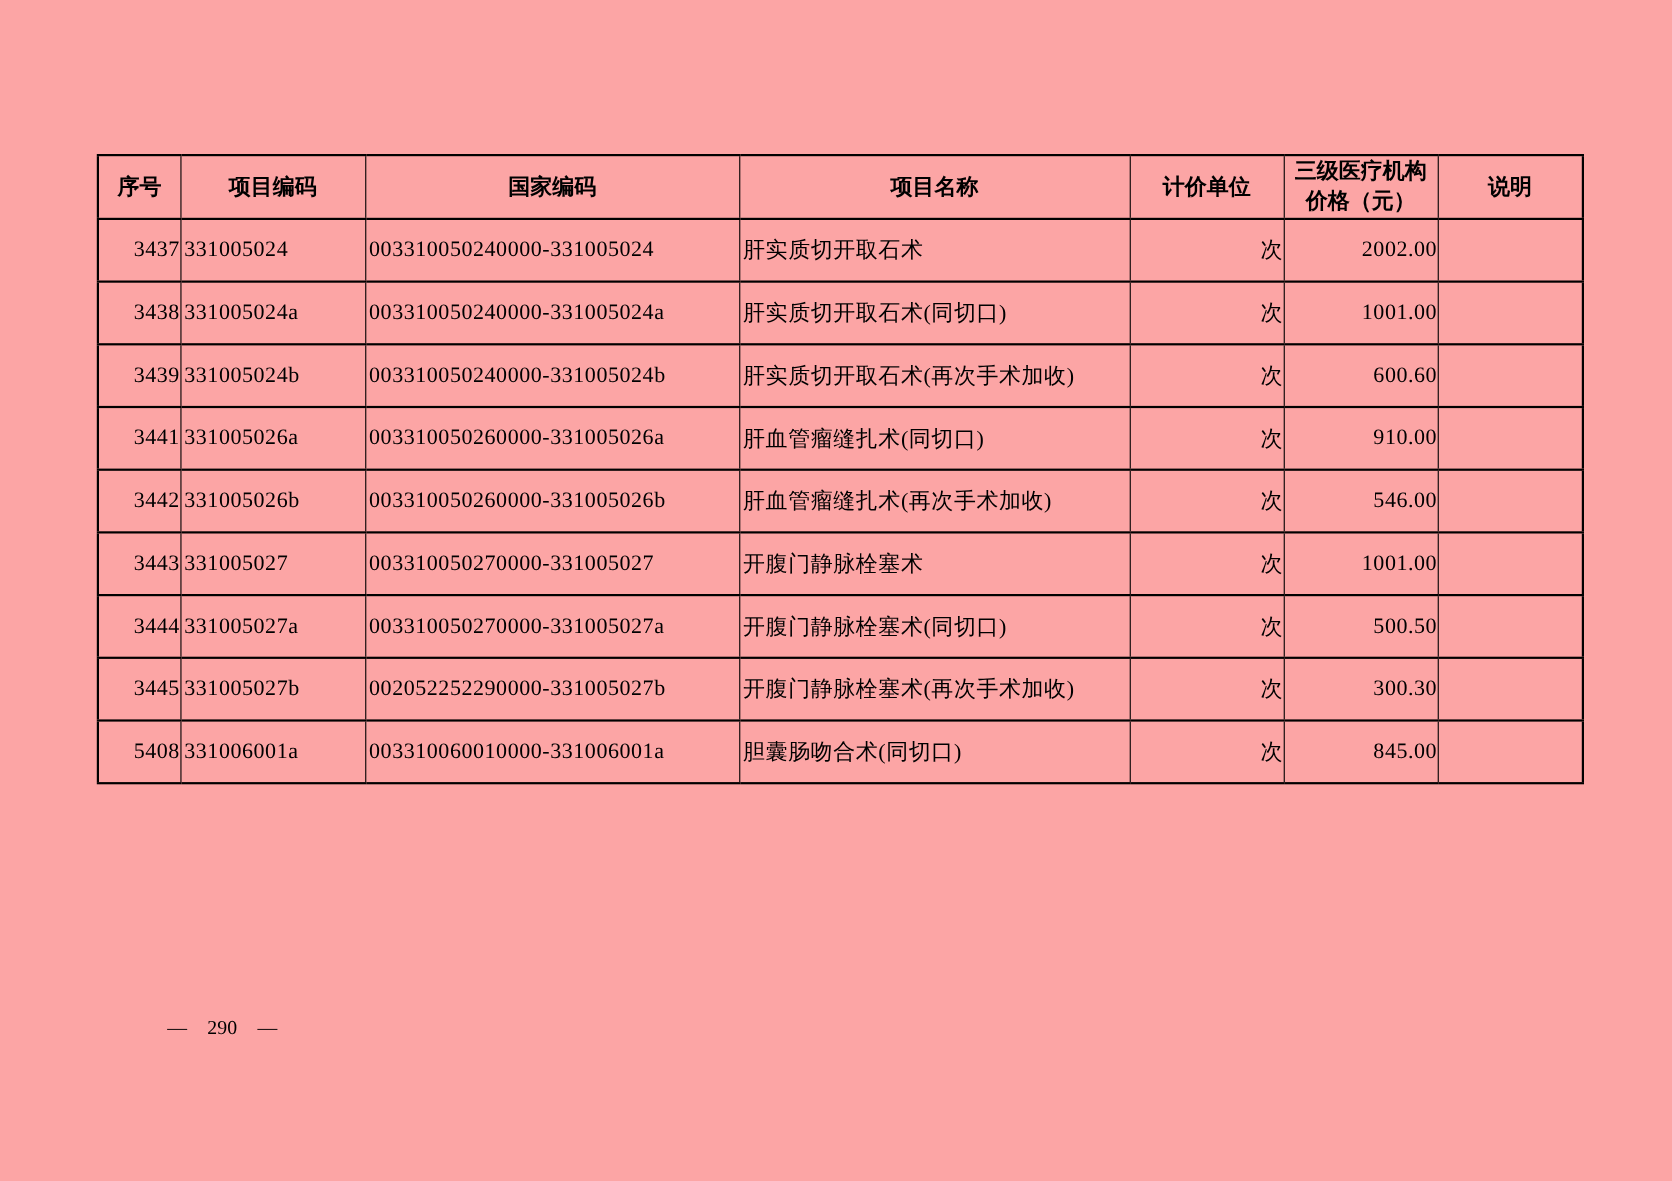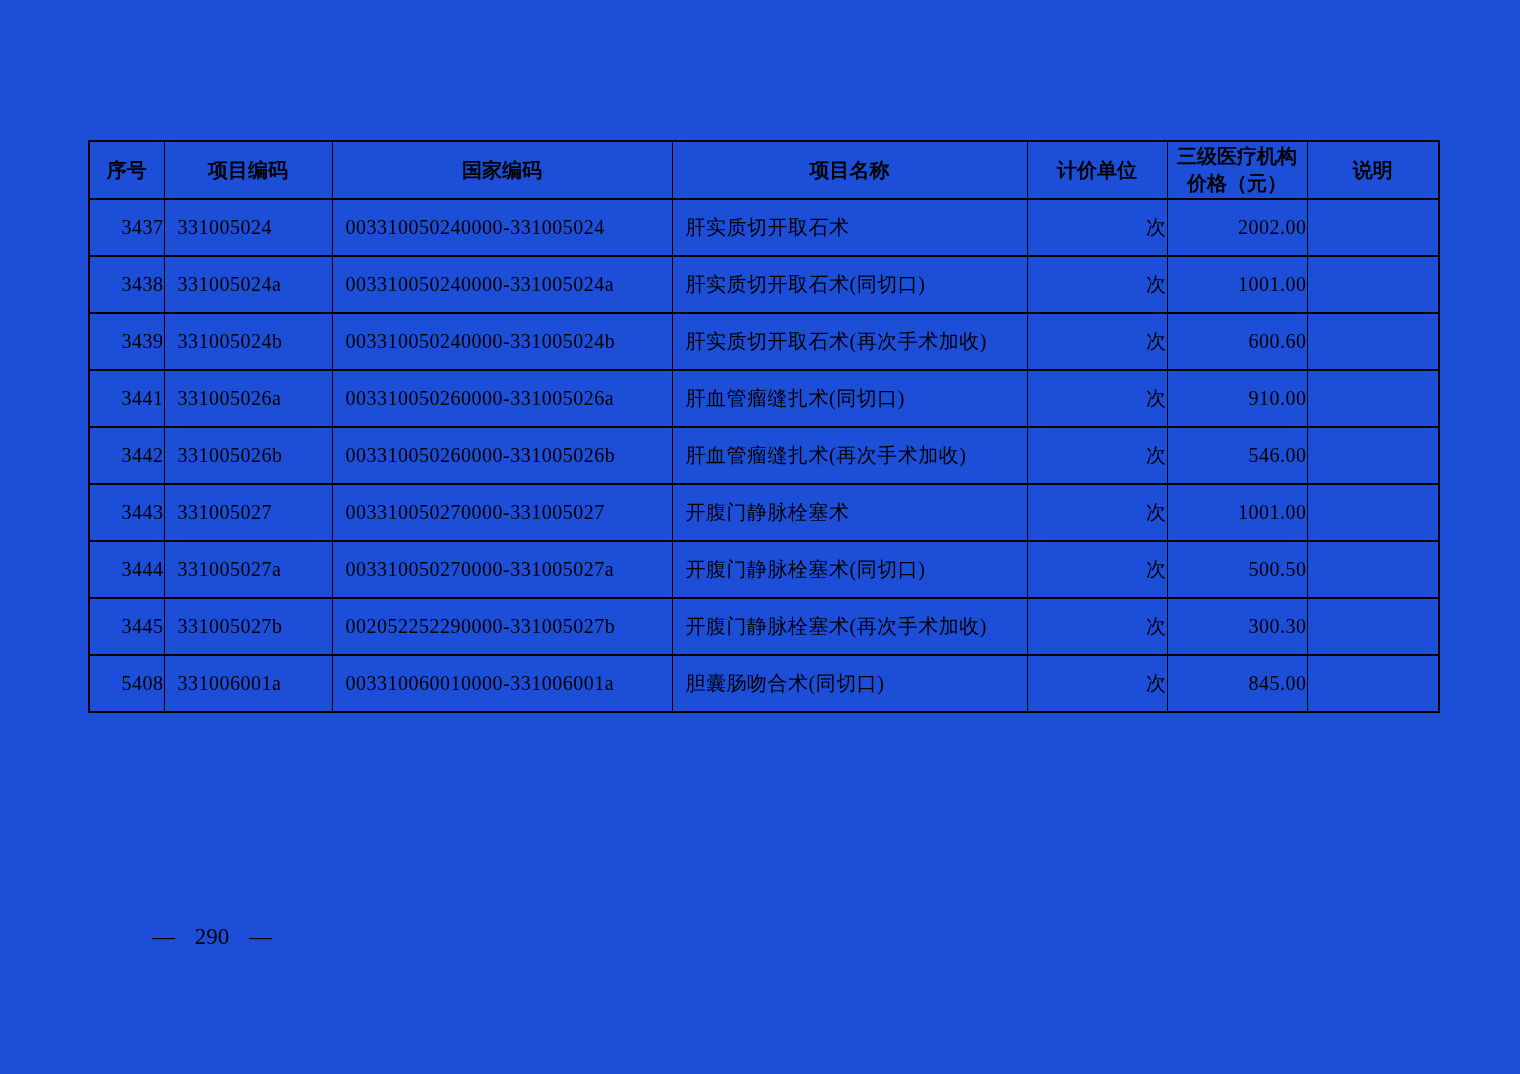--- a/index.html
+++ b/index.html
@@ -1,21 +1,21 @@
 <!DOCTYPE html>
 <html><head>
 <meta charset="utf-8">
 <style>
   * { margin: 0; padding: 0; box-sizing: border-box; }
   html, body { background: #ffffff; }
   .page {
     position: relative;
     width: 1520px;
     height: 1074px;
-    background: #1d4ed8;
+    background: #fca5a5;
     font-family: "Liberation Serif", serif;
     color: #000000;
     overflow: hidden;
   }
   table.price-table {
     position: absolute;
     left: 88px;
     top: 140px;
     width: 1350px;
     border-collapse: collapse;
@@ -38,27 +38,27 @@
     font-size: 20px;
     text-align: center;
     white-space: pre-line;
     line-height: 27px;
   }
   .price-table td {
     height: 57px;
     font-size: 20px;
     letter-spacing: 0.5px;
   }
-  .price-table td.align-left { text-align: left; padding-left: 13px; }
+  .price-table td.align-left { text-align: left; padding-left: 3px; }
   .price-table td.align-center { text-align: right; }
   .footer-page-number {
     position: absolute;
     left: 152px;
     top: 924px;
-    font-size: 23px;
+    font-size: 18px;
     font-family: "Liberation Serif", serif;
     word-spacing: 14px;
     color: #000000;
   }
 </style>
 </head>
 <body>
 
 <div class="page">
   <table class="price-table">

